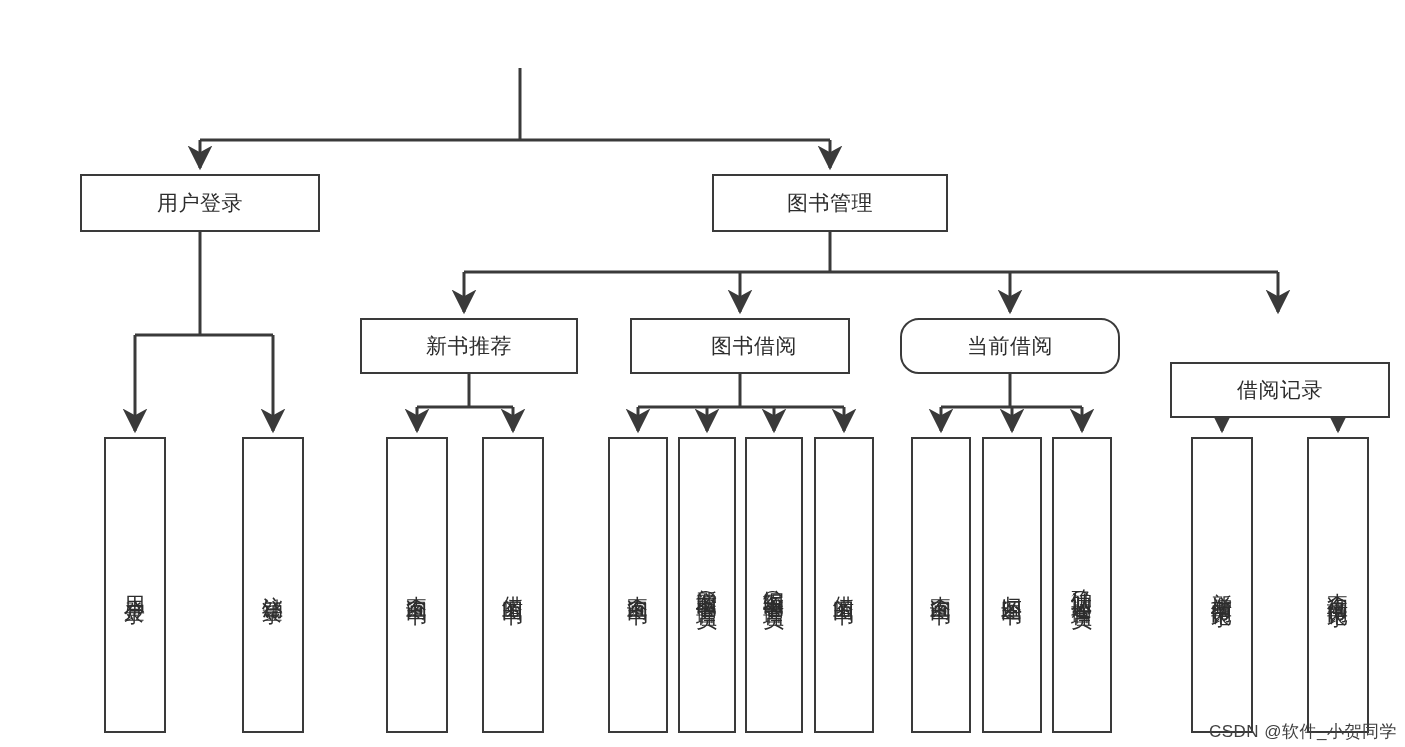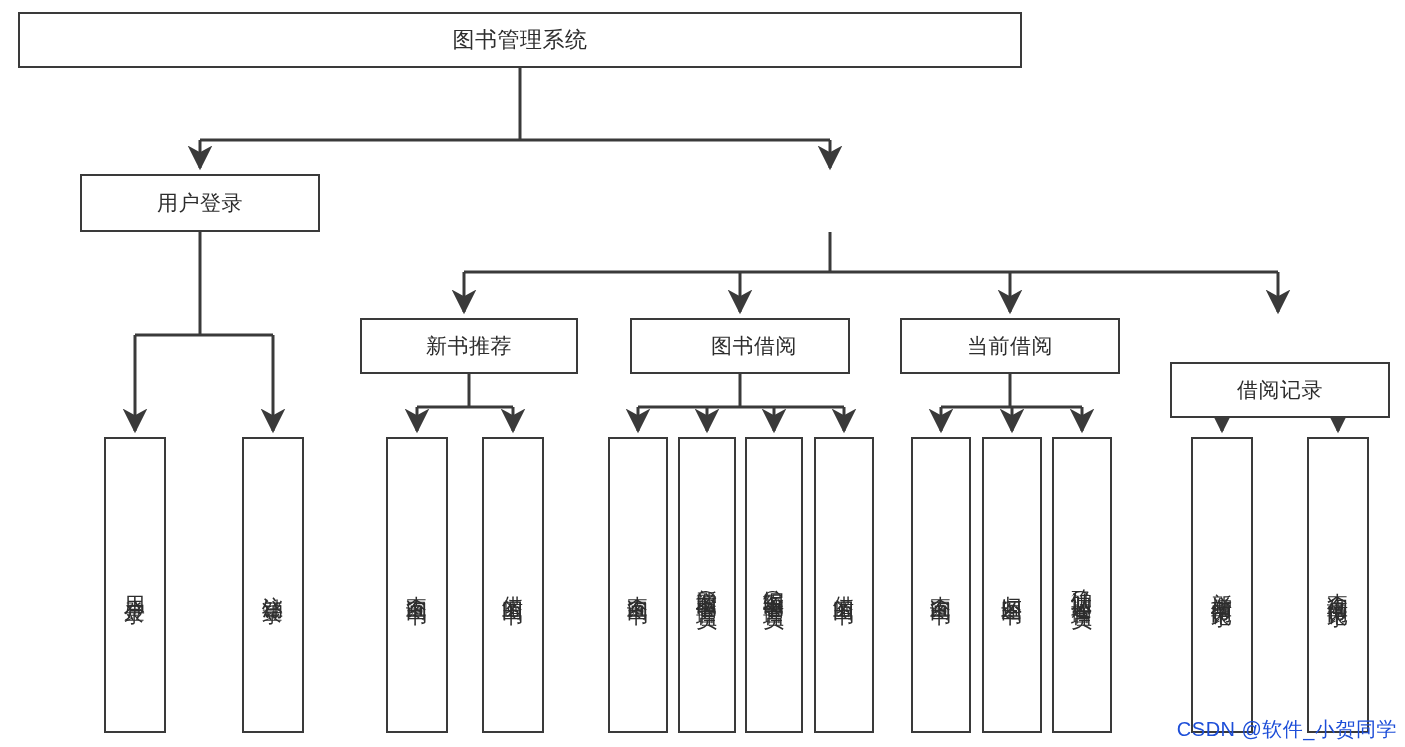--- a/index.html
+++ b/index.html
@@ -62,22 +62,22 @@
     text-orientation: upright;
     font-size: 21px;
     line-height: 1.0;
     letter-spacing: 3px;
     max-height: 280px;
   }
   #watermark {
     position: absolute;
     right: 8px;
     bottom: 4px;
-    font-size: 20px;
-    color: #1d4ed8;
+    font-size: 17px;
+    color: #404040;
     z-index: 5;
     white-space: nowrap;
     letter-spacing: 0.5px;
   }
 </style>
 </head>
 <body>
 
 <div id="diagram-root">
 
@@ -125,35 +125,35 @@
       <path d="M 1012 407 L 1012 431" marker-end="url(#arrow)"></path>
       <path d="M 1082 407 L 1082 431" marker-end="url(#arrow)"></path>
 
       <path d="M 1278 374 L 1278 407"></path>
       <path d="M 1222 407 L 1338 407"></path>
       <path d="M 1222 407 L 1222 431" marker-end="url(#arrow)"></path>
       <path d="M 1338 407 L 1338 431" marker-end="url(#arrow)"></path>
     </g>
   </svg>
 
-  <div class="node h root" style="left:18px; top:12px; width:1004px; height:56px;">
-    <span class="node-label">图书管理系统</span>
-  </div>
 
   <div class="node h" style="left:80px; top:174px; width:240px; height:58px;">
     <span class="node-label">用户登录</span>
   </div>
+  <div class="node h" style="left:712px; top:174px; width:236px; height:58px;">
+    <span class="node-label">图书管理</span>
+  </div>
 
   <div class="node h" style="left:360px; top:318px; width:218px; height:56px;font-family:Liberation Serif, serif;">
     <span class="node-label">新书推荐</span>
   </div>
   <div class="node h" style="left:630px; top:318px; width:220px; height:56px;padding-left:28px;">
     <span class="node-label">图书借阅</span>
   </div>
-  <div class="node h" style="left:900px; top:318px; width:220px; height:56px;">
+  <div class="node h" style="left:900px; top:318px; width:220px; height:56px;border-radius:19px;">
     <span class="node-label">当前借阅</span>
   </div>
   <div class="node h" style="left:1170px; top:318px; width:220px; height:56px;margin-top:44px;">
     <span class="node-label">借阅记录</span>
   </div>
 
   <div class="node v" style="left:104px; top:437px; width:62px; height:296px;">
     <span class="node-label">用户登录</span>
   </div>
   <div class="node v" style="left:242px; top:437px; width:62px; height:296px;">

